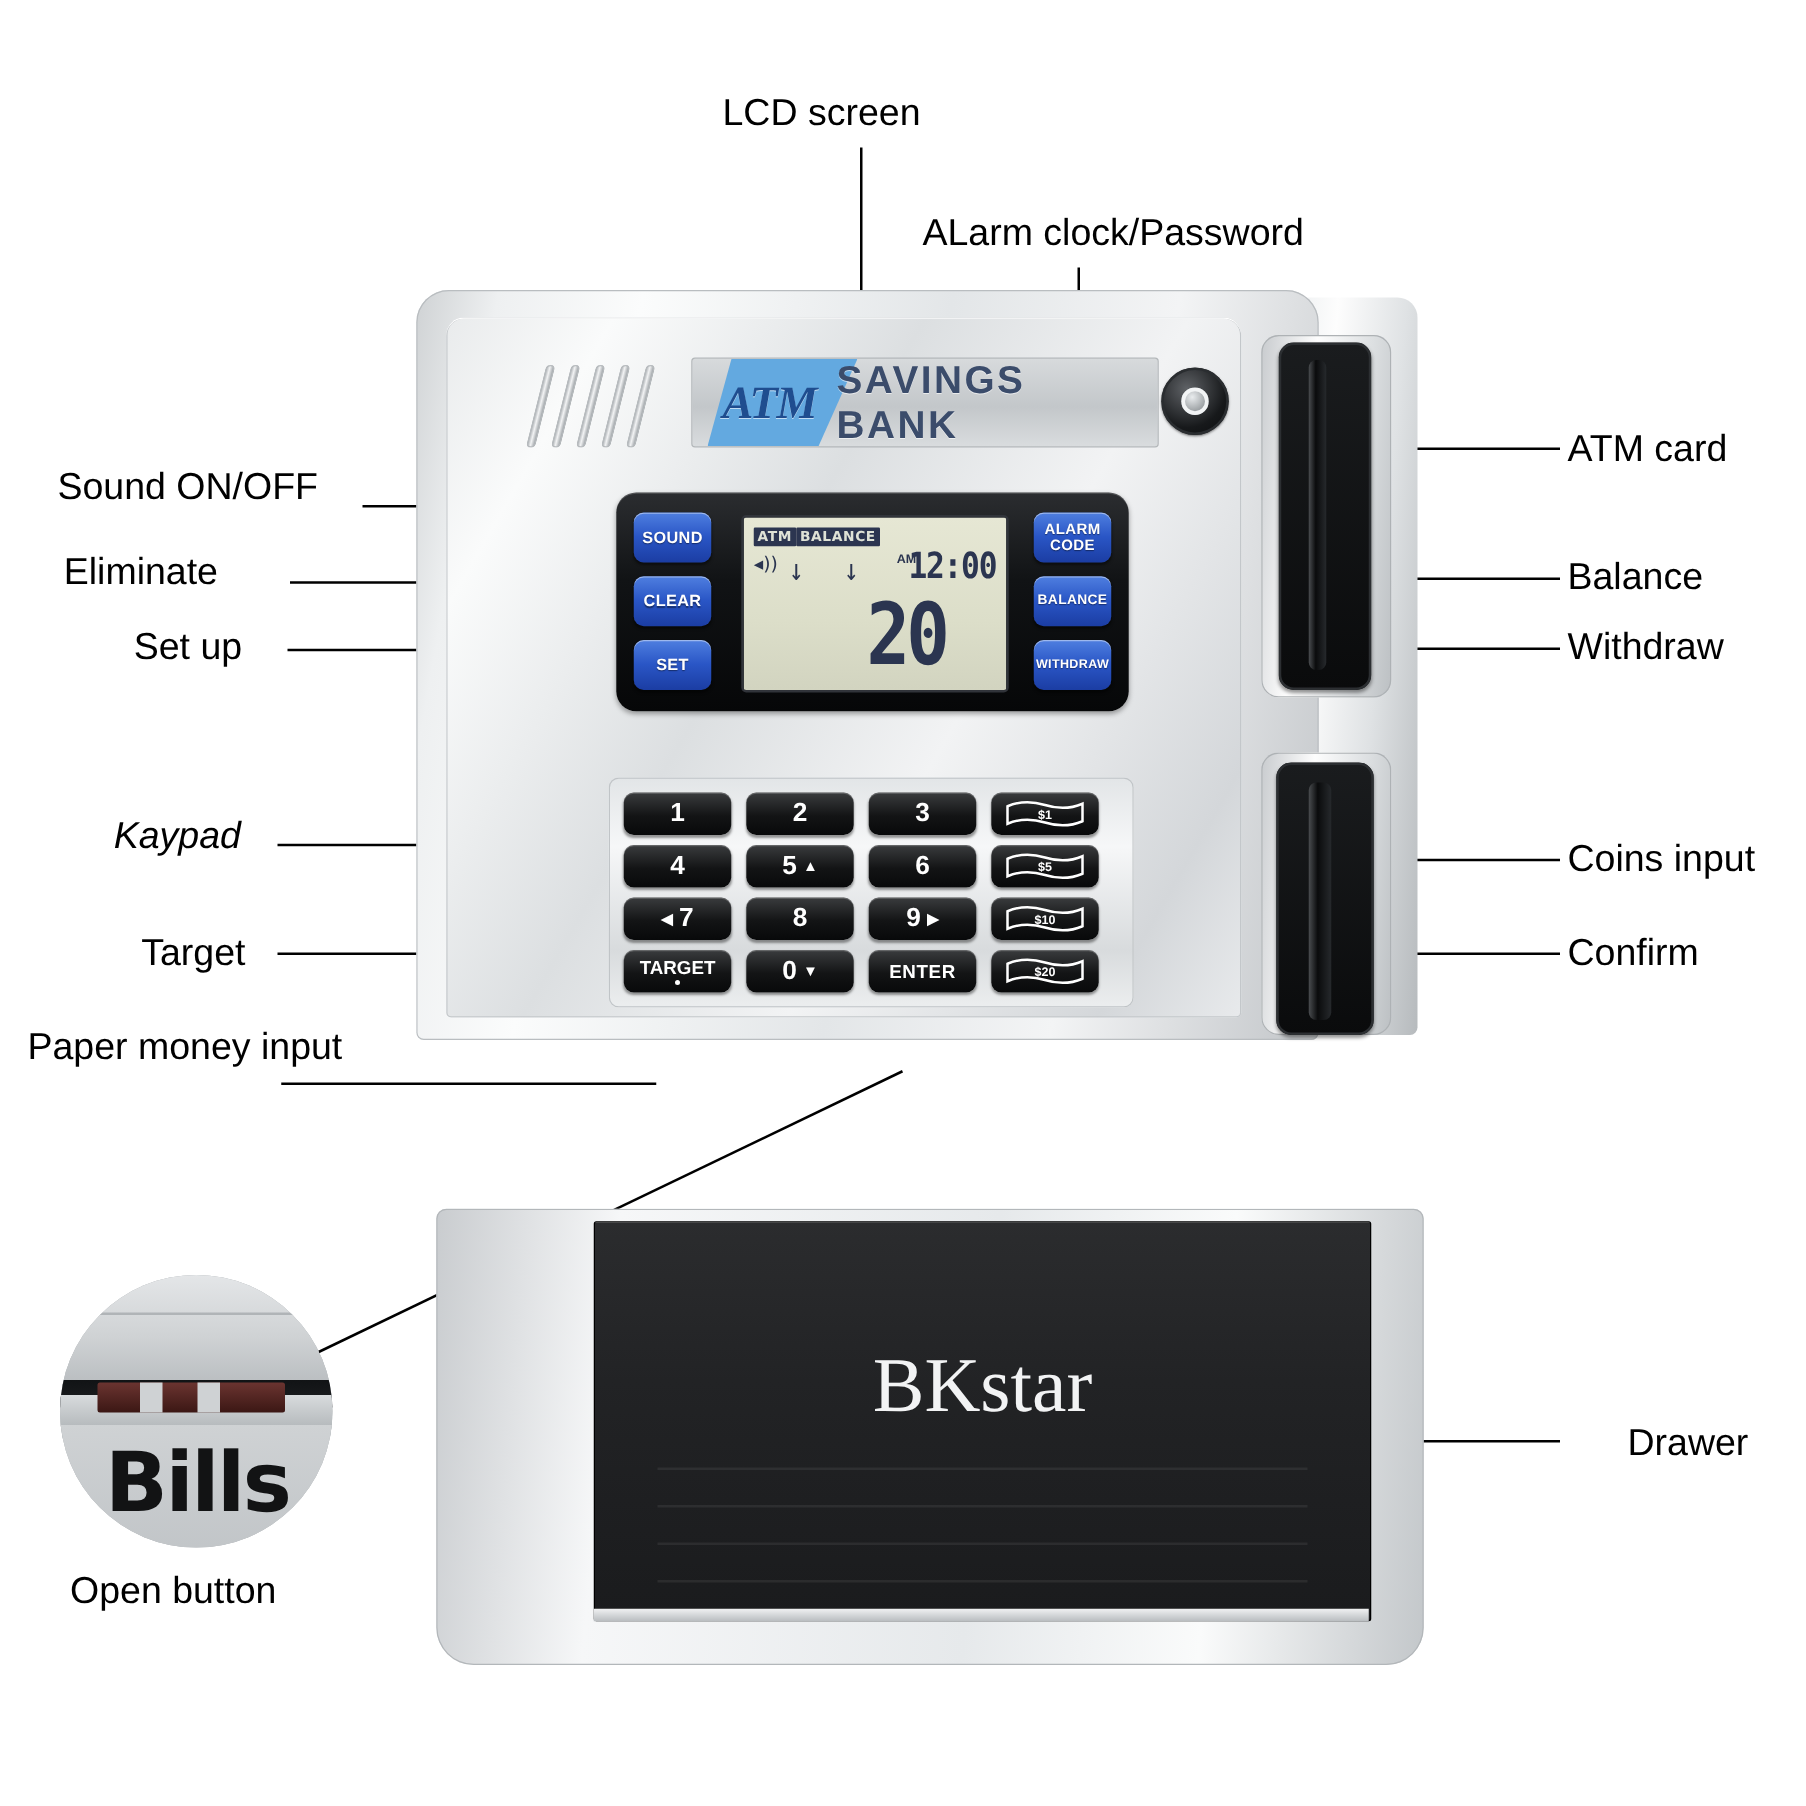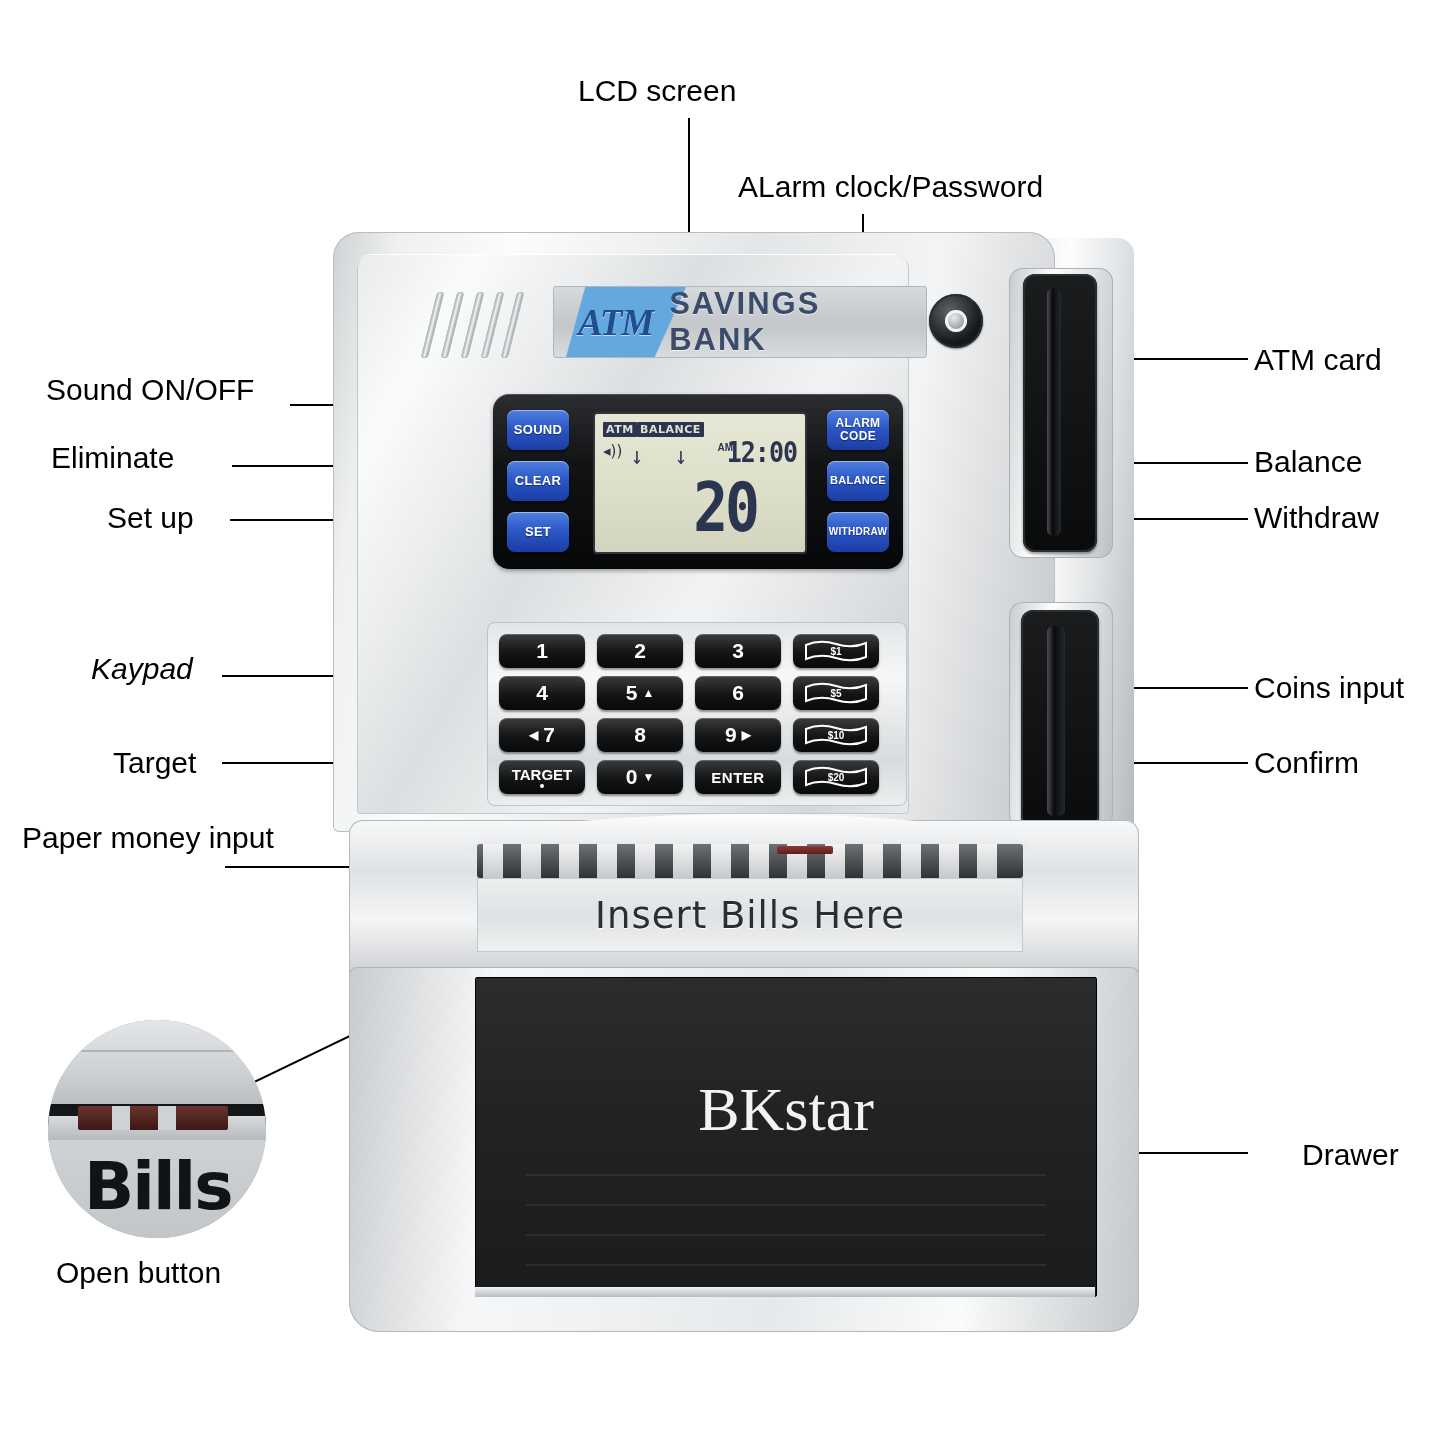--- a/index.html
+++ b/index.html
@@ -22,21 +22,21 @@
   #device{position:absolute;left:333px;top:232px;width:800px;height:1100px;}
 
   .shellTop{position:absolute;left:0px;top:0px;width:722px;height:600px;
     border-radius:26px 26px 6px 6px;
     background:linear-gradient(100deg,#cfd2d4 0%,#eef0f1 8%,#fbfcfc 22%,#e3e6e8 52%,#f3f4f5 74%,#c9cccf 96%);
     box-shadow:inset 0 0 0 1px #b9bdc0;}
   .shellTopR{position:absolute;left:655px;top:6px;width:146px;height:590px;
     border-radius:10px 16px 6px 6px;
     background:linear-gradient(95deg,#b9bcbf 0%,#e9ecee 18%,#fdfdfd 42%,#dfe2e4 70%,#b6babd 100%);}
 
-  .faceplate{position:absolute;left:24px;top:22px;width:552px;height:560px;
+  .faceplate{position:absolute;left:24px;top:22px;width:636px;height:560px;
     border-radius:14px 14px 4px 4px;
     background:linear-gradient(120deg,#e9ebec 0%,#fafbfb 14%,#dcdfe1 40%,#f2f3f4 62%,#d4d7da 88%,#e8eaec 100%);
     box-shadow:inset 0 1px 0 #ffffff, inset 0 0 0 1px #c3c7ca;}
 
   
   .vents{position:absolute;left:72px;top:36px;width:106px;height:72px;}
   .vents i{position:absolute;top:2px;width:7px;height:66px;border-radius:4px;
     background:linear-gradient(90deg,#9fa4a8,#f2f3f4 45%,#8e9498);
     transform:skewX(-14deg);box-shadow:inset 0 0 0 1px #b7bbbe;}
 
@@ -339,43 +339,20 @@
     <div class="slotRing" style="left:676px;top:36px;width:104px;height:290px;"></div>
     <div class="slotOuter" style="left:690px;top:42px;width:74px;height:278px;">
       <div class="slotInner" style="left:24px;top:14px;width:14px;height:248px;"></div>
     </div>
 
     <div class="slotRing" style="left:676px;top:370px;width:104px;height:226px;"></div>
     <div class="slotOuter" style="left:688px;top:378px;width:78px;height:218px;">
       <div class="slotInner" style="left:26px;top:16px;width:18px;height:190px;"></div>
     </div>
 
-    <div class="shelf">
-      <div class="shelfArc"></div>
-      <div class="teeth">
-        <i style="left:6px;"></i>
-          <i style="left:44px;"></i>
-          <i style="left:82px;"></i>
-        <i style="left:120px;"></i>
-          <i style="left:158px;"></i>
-          <i style="left:196px;"></i>
-        <i style="left:234px;"></i>
-          <i style="left:272px;"></i>
-          <i style="left:310px;"></i>
-        <i style="left:348px;"></i>
-          <i style="left:386px;"></i>
-          <i style="left:424px;"></i>
-        <i style="left:462px;"></i>
-          <i style="left:500px;"></i>
-        <div class="teethRed"></div>
-      </div>
-      <div class="billsPlate">
-        <span class="billsText">Insert Bills Here</span>
-      </div>
-    </div>
 
     <div class="drawerFrame">
       <div class="drawer">
         <div class="bk">BKstar</div>
         <div class="ridge" style="top:196px;"></div>
         <div class="ridge" style="top:226px;"></div>
         <div class="ridge" style="top:256px;"></div>
         <div class="ridge" style="top:286px;"></div>
       </div>
       <div class="drawerLip"></div>

